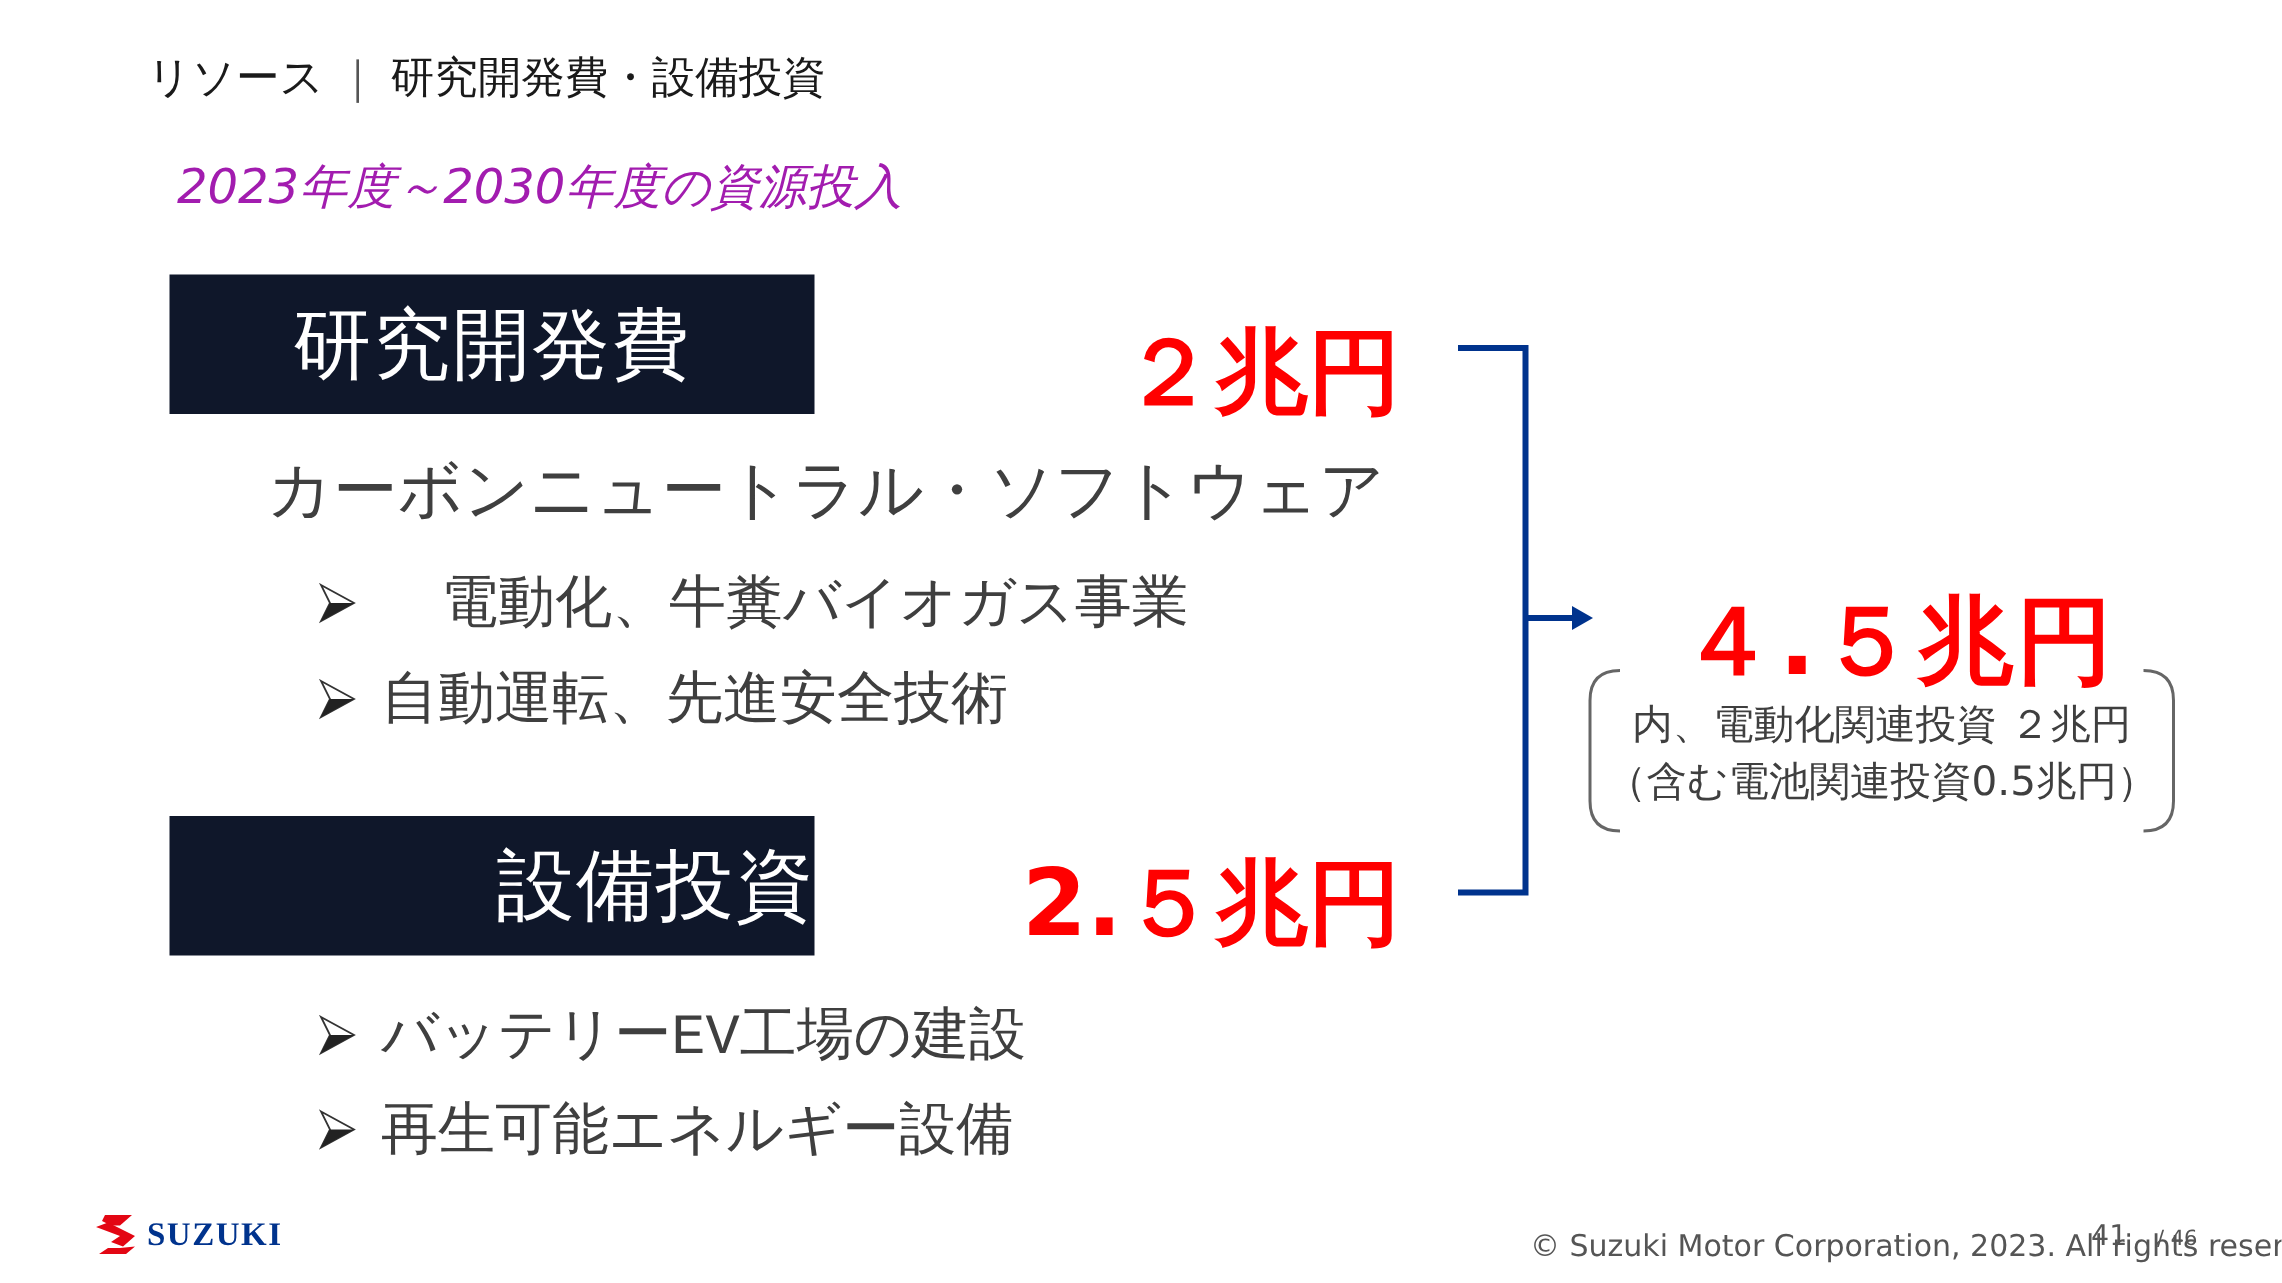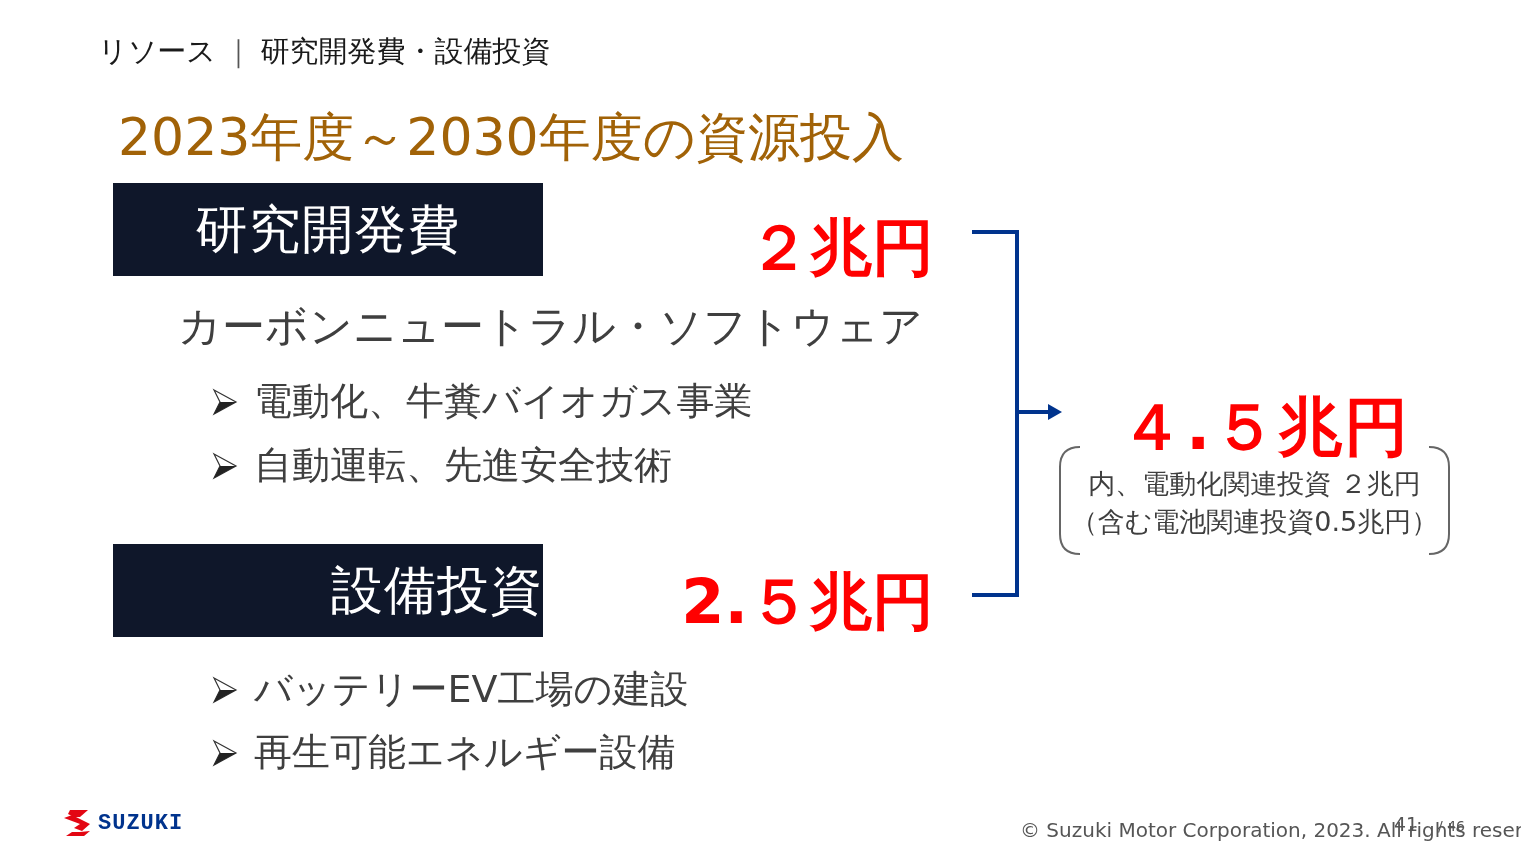--- a/index.html
+++ b/index.html
@@ -9,55 +9,55 @@
       font-family: "DejaVu Sans", "Liberation Sans", sans-serif;
       color: #404040;
     }
     .abs { position: absolute; }
     .section-header {
       left: 98px; top: 32px; font-size: 29px; color: #1a1a1a; white-space: nowrap;
       letter-spacing: 0px;
     }
     .section-header .sep { color: #555; margin: 0 8px; font-weight: 300; }
     .slide-title {
-      left: 118px; top: 103px; font-size: 52px; color: #a16207; white-space: nowrap;
+      left: 118px; top: 103px; font-size: 32px; color: #a21caf; white-space: nowrap; font-style: italic;
     }
     .label-box {
       background: #0f172a; color: #ffffff;
       display: flex; align-items: center; justify-content: center;
       font-size: 52px; letter-spacing: 1px;
     }
     .rd-box { left: 113px; top: 183px; width: 430px; height: 93px; }
     .capex-box { left: 113px; top: 544px; width: 430px; height: 93px; justify-content: flex-end; }
     .amount {
       color: #ff0000; font-weight: bold; font-size: 62px; white-space: nowrap; text-align: right; margin-top: 12px;
     }
     .rd-amount { right: 587px; top: 194px; }
     .capex-amount { right: 587px; top: 548px; }
     .total-amount { left: 1120px; top: 372px; font-size: 64px; text-align: left; letter-spacing: 2px; }
     .subheading { left: 178px; top: 298px; font-size: 43px; color: #3f3f3f; white-space: nowrap; }
     .bullet {
       display: flex; align-items: center; white-space: nowrap; font-size: 38px; color: #3f3f3f;
     }
     .bullet .arrow { width: 26px; height: 28px; margin-right: 16px; }
-    .b1 { left: 212px; top: 376px; }
+    .b1 { left: 212px; top: 376px; gap: 40px; }
     .b2 { left: 212px; top: 440px; }
-    .b3 { left: 212px; top: 664px; }
+    .b3 { left: 212px; top: 664px; font-family: Liberation Mono, monospace; }
     .b4 { left: 212px; top: 727px; }
     .bracket { left: 0; top: 0; }
     .note {
       left: 1058px; top: 445px; width: 393px; height: 111px;
     }
     .note-text {
       position: absolute; left: 0; top: 20px; width: 393px; text-align: center;
       font-size: 27px; line-height: 38px; color: #3f3f3f; white-space: nowrap;
     }
     .logo { left: 62px; top: 810px; display: flex; align-items: center; }
     .logo-word {
-      font-family: Liberation Mono, monospace; font-weight: bold; font-size: 22px;
+      font-family: Liberation Serif, serif; font-weight: bold; font-size: 22px;
       color: #00338d; letter-spacing: 1px; margin-left: 6px;
     }
     .footer-copy { left: 1020px; top: 818px; font-size: 20px; color: #555; white-space: nowrap; }
     .footer-page { left: 1394px; top: 813px; font-size: 19px; color: #555; }
     .footer-total { left: 1438px; top: 818px; font-size: 14px; color: #555; }
   </style>
 </head>
 <body>
 
 <div class="abs section-header">

